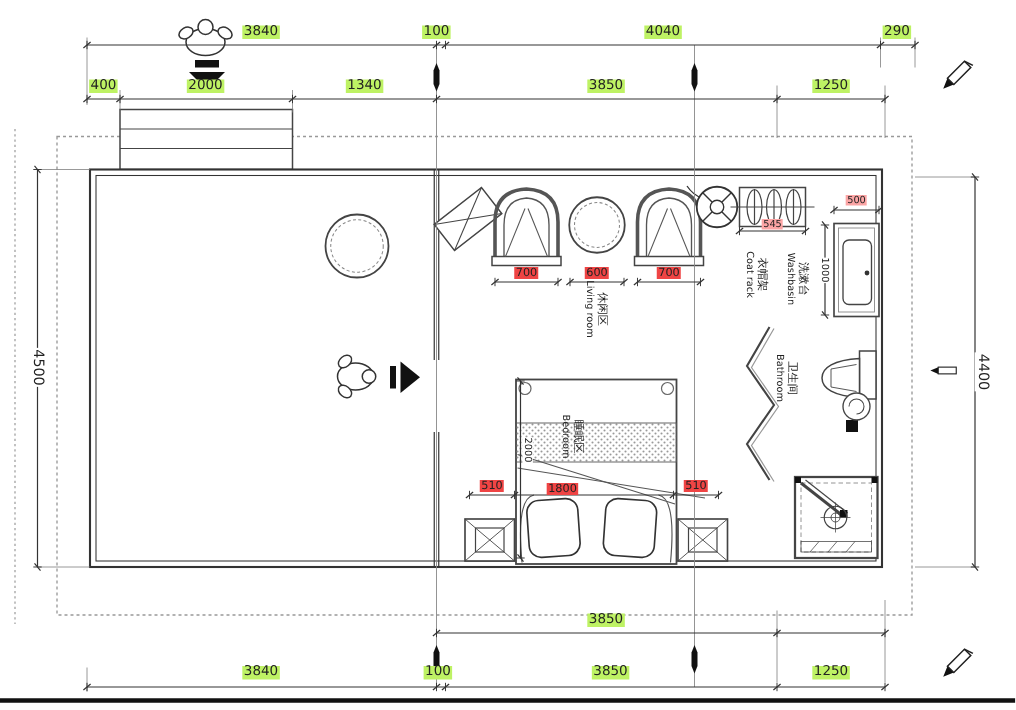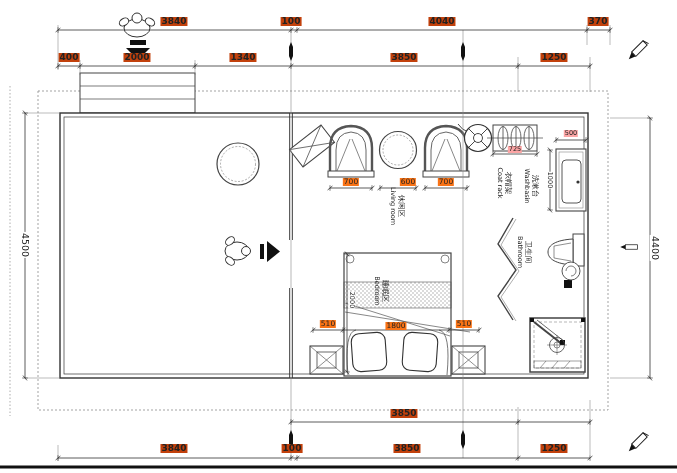--- a/index.html
+++ b/index.html
@@ -1,22 +1,22 @@
 <!DOCTYPE html>
 <html><head>
 <meta charset="utf-8">
 <style>
   html,body{margin:0;padding:0;background:#fff;}
   .stage{position:relative;width:677px;height:473px;background:#fff;overflow:hidden;
          font-family:"DejaVu Sans",sans-serif;color:#222;}
   svg{position:absolute;left:0;top:0;}
   .dl{position:absolute;font-size:9px;line-height:1;white-space:nowrap;
-      transform:translateX(-50%);background:#c2410c;padding:0 1px;color:#222;font-weight:bold;}
+      transform:translateX(-50%);background:#bef264;padding:0 1px;color:#222;}
   .dls{position:absolute;font-size:7.5px;line-height:1;white-space:nowrap;
-      transform:translateX(-50%);background:#f97316;padding:0 1px;color:#222;}
+      transform:translateX(-50%);background:#ef4444;padding:0 1px;color:#222;}
   .dlt{position:absolute;font-size:6.5px;line-height:1;white-space:nowrap;
       transform:translateX(-50%);background:#fca5a5;padding:0 1px;color:#222;}
   .dlv{position:absolute;font-size:9.5px;line-height:1;white-space:nowrap;
       transform:translate(-50%,-50%) rotate(90deg);background:#fff;padding:0 1px;color:#222;}
   .dlv2{position:absolute;font-size:6.5px;line-height:1;white-space:nowrap;
       transform:translate(-50%,-50%) rotate(90deg);background:#fff;color:#222;}
   .room{position:absolute;transform:translate(-50%,-50%) rotate(90deg);
         text-align:center;line-height:1.15;white-space:nowrap;color:#222;}
   .room .zh{font-size:7.5px;display:block;}
   .room .en{font-size:6.5px;display:block;}
@@ -262,50 +262,50 @@
   <g transform="translate(638,442) rotate(-45)">
     <polygon points="-13,0 -6,-3 -6,3" fill="#111"></polygon>
     <rect x="-6" y="-3" width="16" height="6" fill="#fff" stroke="#222" stroke-width="1"></rect>
     <line x1="10" y1="-3" x2="12" y2="3" stroke="#222" stroke-width="1"></line>
   </g>
 </svg>
 
 <div class="dl" style="left:174px;top:17px">3840</div>
 <div class="dl" style="left:291px;top:17px">100</div>
 <div class="dl" style="left:442px;top:17px">4040</div>
-<div class="dl" style="left:598px;top:17px">370</div>
+<div class="dl" style="left:598px;top:17px">290</div>
 
 <div class="dl" style="left:69px;top:53px">400</div>
 <div class="dl" style="left:137px;top:53px">2000</div>
 <div class="dl" style="left:243px;top:53px">1340</div>
 <div class="dl" style="left:404px;top:53px">3850</div>
 <div class="dl" style="left:554px;top:53px">1250</div>
 
 <div class="dl" style="left:404px;top:409px">3850</div>
 
 <div class="dl" style="left:174px;top:444px">3840</div>
 <div class="dl" style="left:292px;top:444px">100</div>
 <div class="dl" style="left:407px;top:444px">3850</div>
 <div class="dl" style="left:554px;top:444px">1250</div>
 
 <div class="dlv" style="left:25px;top:245px">4500</div>
 <div class="dlv" style="left:655px;top:248px">4400</div>
 
 <div class="dls" style="left:351px;top:178px">700</div>
-<div class="dls" style="left:408px;top:178px">600</div>
+<div class="dls" style="left:398px;top:178px">600</div>
 <div class="dls" style="left:446px;top:178px">700</div>
 
 <div class="dls" style="left:328px;top:320px">510</div>
-<div class="dls" style="left:396px;top:322px">1800</div>
+<div class="dls" style="left:375px;top:322px">1800</div>
 <div class="dls" style="left:464px;top:320px">510</div>
 <div class="dlv2" style="left:352px;top:300px">2000</div>
 
 <div class="dlt" style="left:571px;top:130px">500</div>
 <div class="dlv2" style="left:550px;top:180px">1000</div>
-<div class="dlt" style="left:515px;top:146px">725</div>
+<div class="dlt" style="left:515px;top:146px">545</div>
 
 <div class="room" style="left:397px;top:206px">
   <span class="zh">休闲区</span>
   <span class="en">Living room</span>
 </div>
 <div class="room" style="left:381px;top:291px">
   <span class="zh">睡眠区</span>
   <span class="en">Bedroom</span>
 </div>
 <div class="room" style="left:524px;top:252px">

